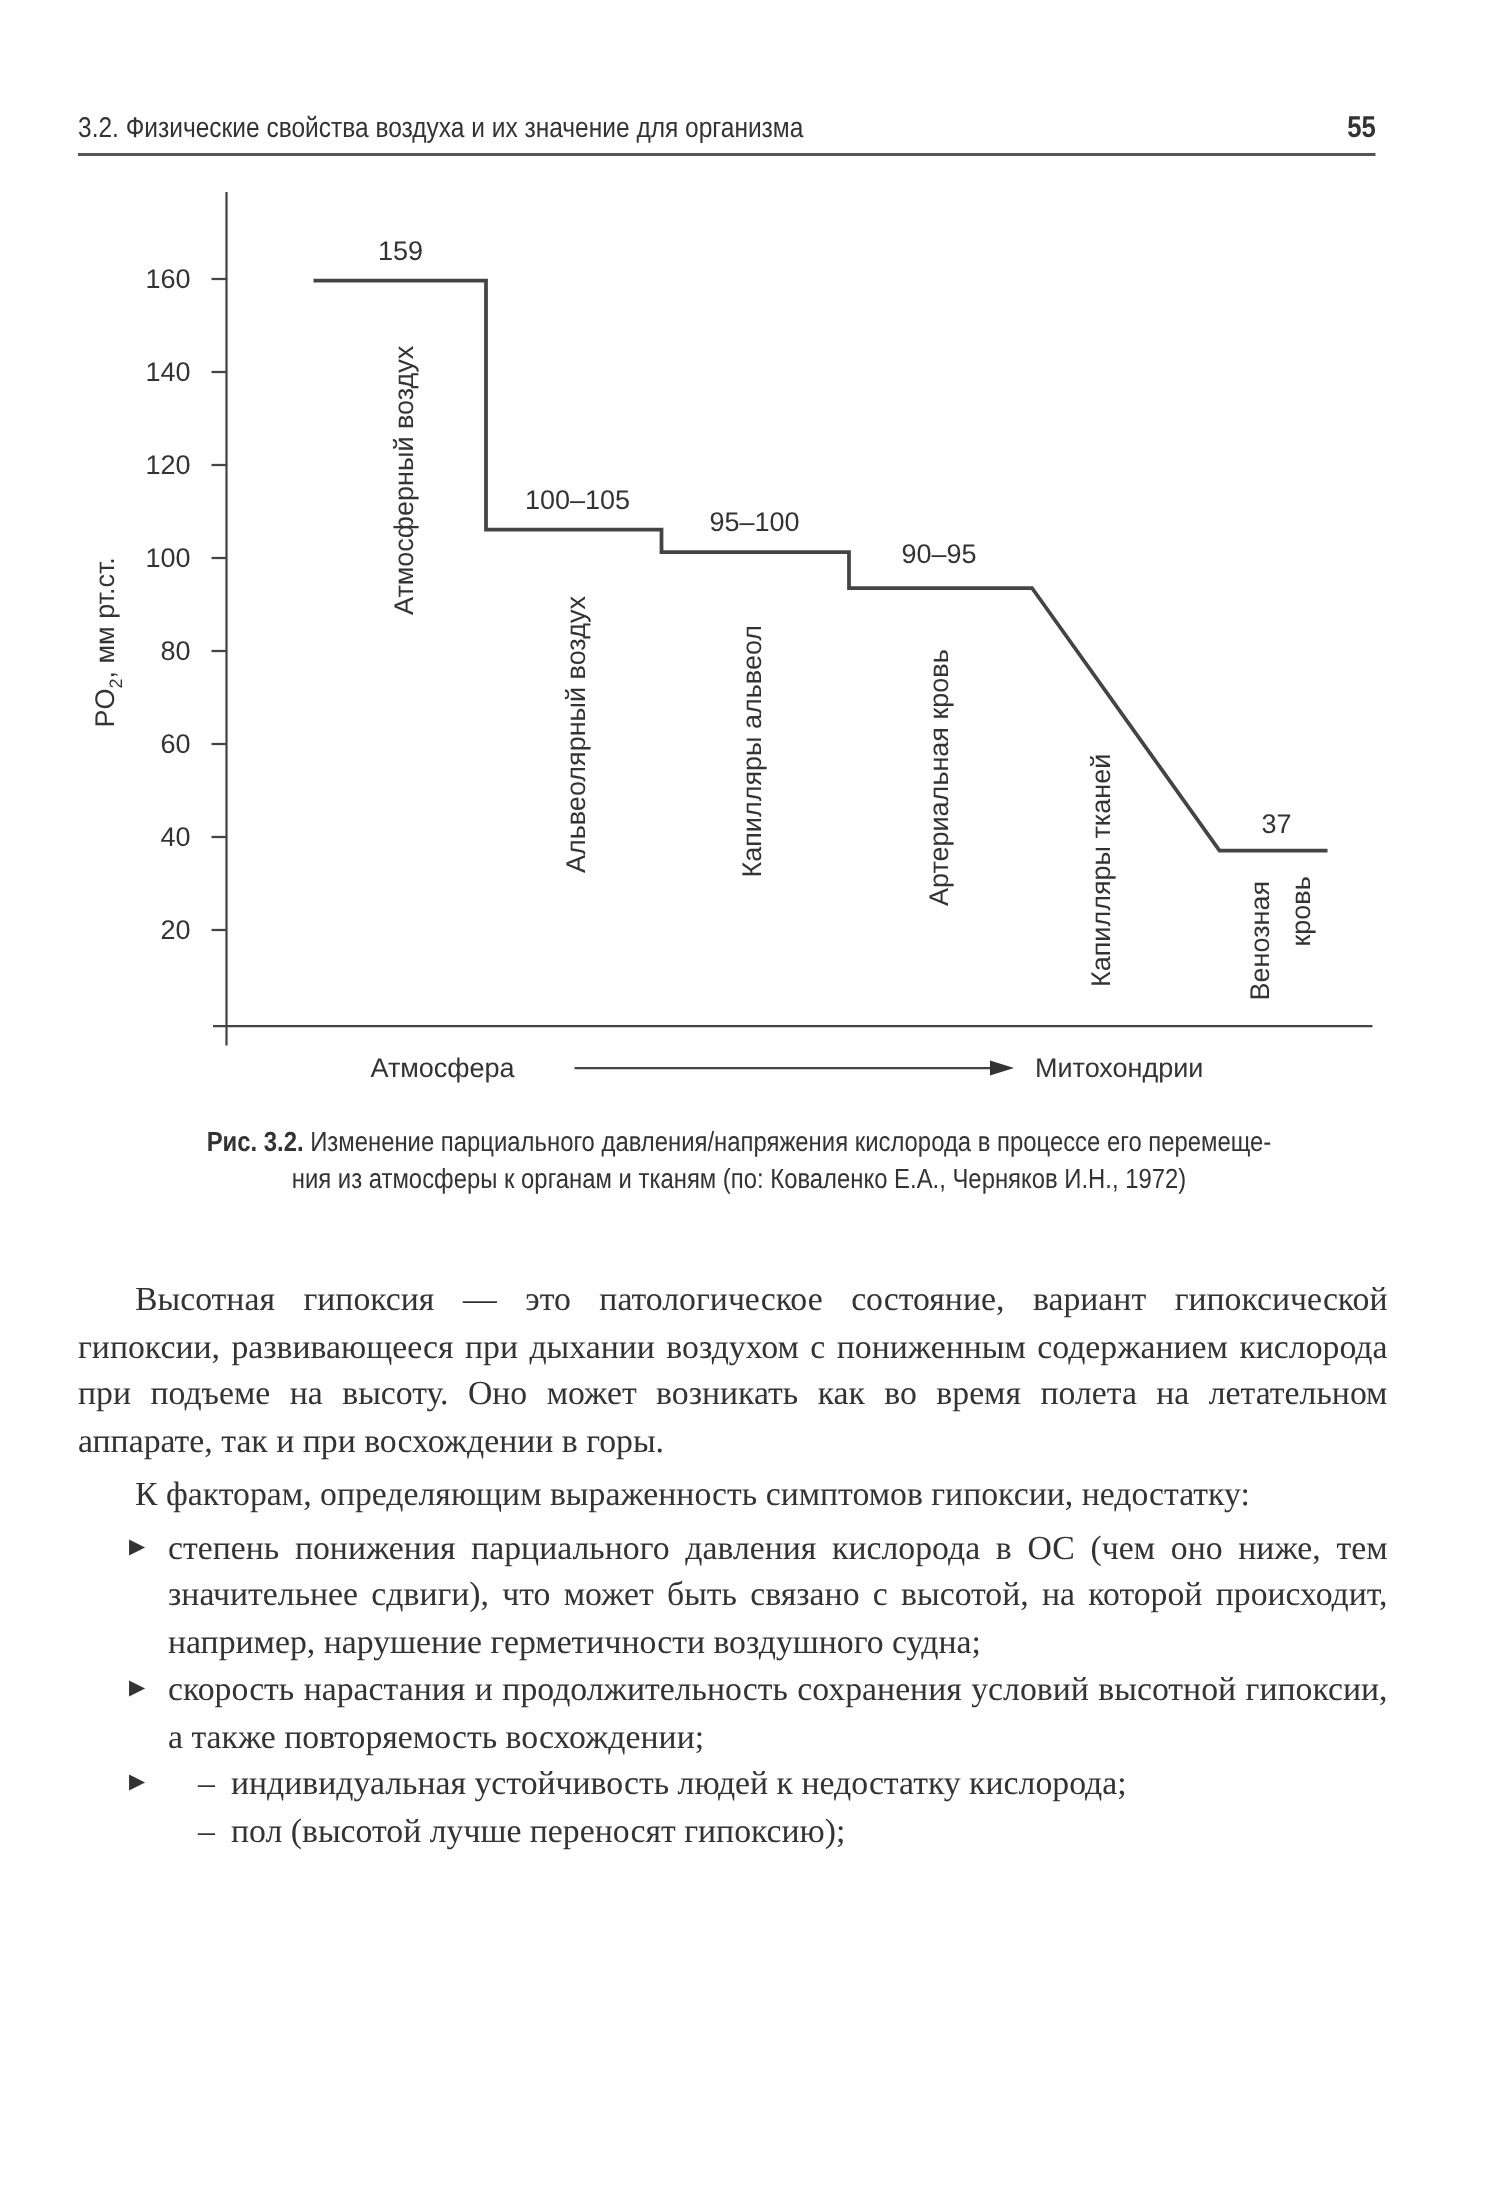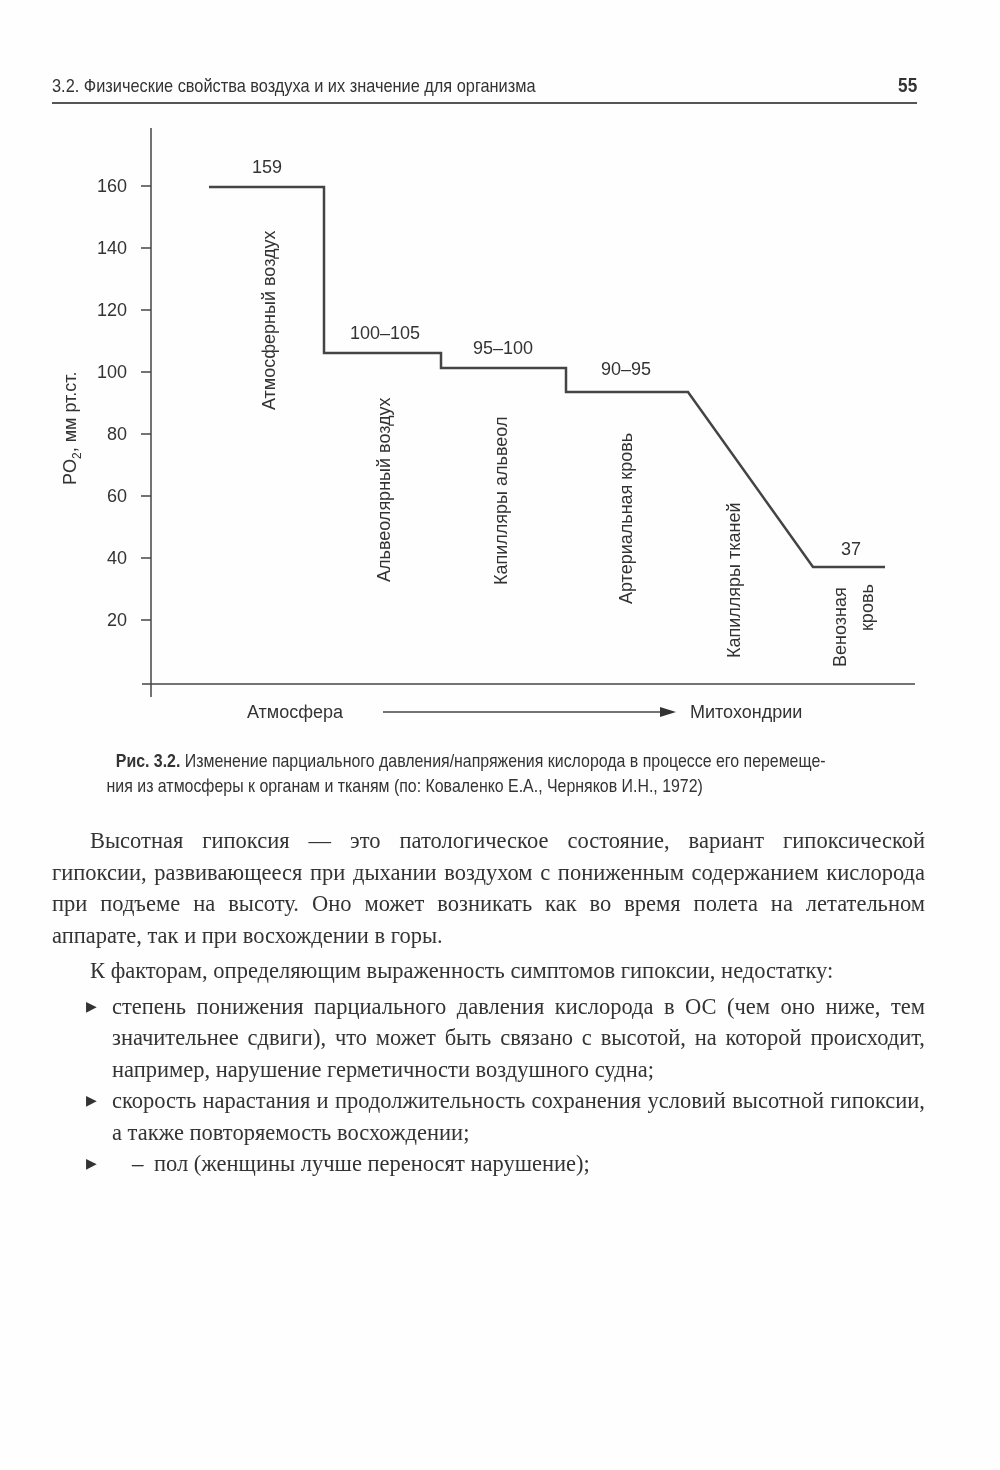--- a/index.html
+++ b/index.html
@@ -2,24 +2,24 @@
 <html><head>
 <meta charset="utf-8">
 <style>
   html, body { margin:0; padding:0; background:#fefefe; }
   body { width:1000px; height:1470px; position:relative; overflow:hidden; color:#2b2b2b; }
   .header { position:absolute; left:52px; top:72px; width:865px; height:30px; border-bottom:2px solid #555; }
   .header-title { position:absolute; left:0; top:3px; font-family:"Liberation Sans", sans-serif; font-size:19px; color:#333; transform:scaleX(0.86); transform-origin:left; white-space:nowrap; }
   .header-page { position:absolute; right:0; top:2px; font-family:"Liberation Sans", sans-serif; font-size:20px; font-weight:bold; color:#333; transform:scaleX(0.86); transform-origin:right; }
   svg text { font-family:"Liberation Sans", sans-serif; fill:#333; }
   .chart { position:absolute; left:0; top:120px; }
-  .caption { position:absolute; left:58px; top:748px; width:870px; font-family:"Liberation Sans", sans-serif; font-size:18.5px; line-height:25px; color:#333; }
+  .caption { position:absolute; left:58px; top:748px; width:870px; font-family:"Liberation Sans", sans-serif; font-size:18.5px; line-height:25px; color:#333; text-align:center; }
   .caption-inner { display:inline-block; transform:scaleX(0.86); transform-origin:center; white-space:nowrap; }
   .caption b { font-weight:bold; }
-  .body-text { position:absolute; left:52px; top:825px; width:873px; font-family:"Liberation Serif", serif; font-size:22.5px; line-height:31.5px; color:#333; }
+  .body-text { position:absolute; left:52px; top:850px; width:873px; font-family:"Liberation Serif", serif; font-size:22.5px; line-height:31.5px; color:#333; }
   .para { text-indent:38px; text-align:justify; margin:0 0 4px 0; }
   .bullets { list-style:none; margin:0; padding:0 0 0 60px; }
   .bullets li { position:relative; text-align:justify; }
   .bullet-mark { position:absolute; left:-26px; top:0; font-size:14px; }
   .dashes { list-style:none; margin:0; padding:0 0 0 102px; }
   .dashes li { position:relative; }
   .dash-mark { position:absolute; left:-22px; }
 </style>
 </head>
 <body>
@@ -92,16 +92,16 @@
 
 <div class="body-text">
   <p class="para">Высотная гипоксия — это патологическое состояние, вариант гипоксической гипоксии, развивающееся при дыхании воздухом с пониженным содержанием кислорода при подъеме на высоту. Оно может возникать как во время полета на летательном аппарате, так и при восхождении в горы.</p>
   <p class="para">К факторам, определяющим выраженность симптомов гипоксии, недостатку:</p>
   <ul class="bullets">
     <li><span class="bullet-mark">▶</span><span>степень понижения парциального давления кислорода в ОС (чем оно ниже, тем значительнее сдвиги), что может быть связано с высотой, на которой происходит, например, нарушение герметичности воздушного судна;</span></li>
     <li><span class="bullet-mark">▶</span><span>скорость нарастания и продолжительность сохранения условий высотной гипоксии, а также повторяемость восхождении;</span></li>
     <li><span class="bullet-mark">▶</span></li>
   </ul>
   <ul class="dashes">
-    <li><span class="dash-mark">–</span></li>
-    <li><span class="dash-mark">–</span><span>пол (женщины лучше переносят нарушение);</span></li>
+    <li><span class="dash-mark">–</span><span>индивидуальная устойчивость людей к недостатку кислорода;</span></li>
+    <li><span class="dash-mark">–</span><span>пол (высотой лучше переносят гипоксию);</span></li>
   </ul>
 </div>
 
 </body></html>

